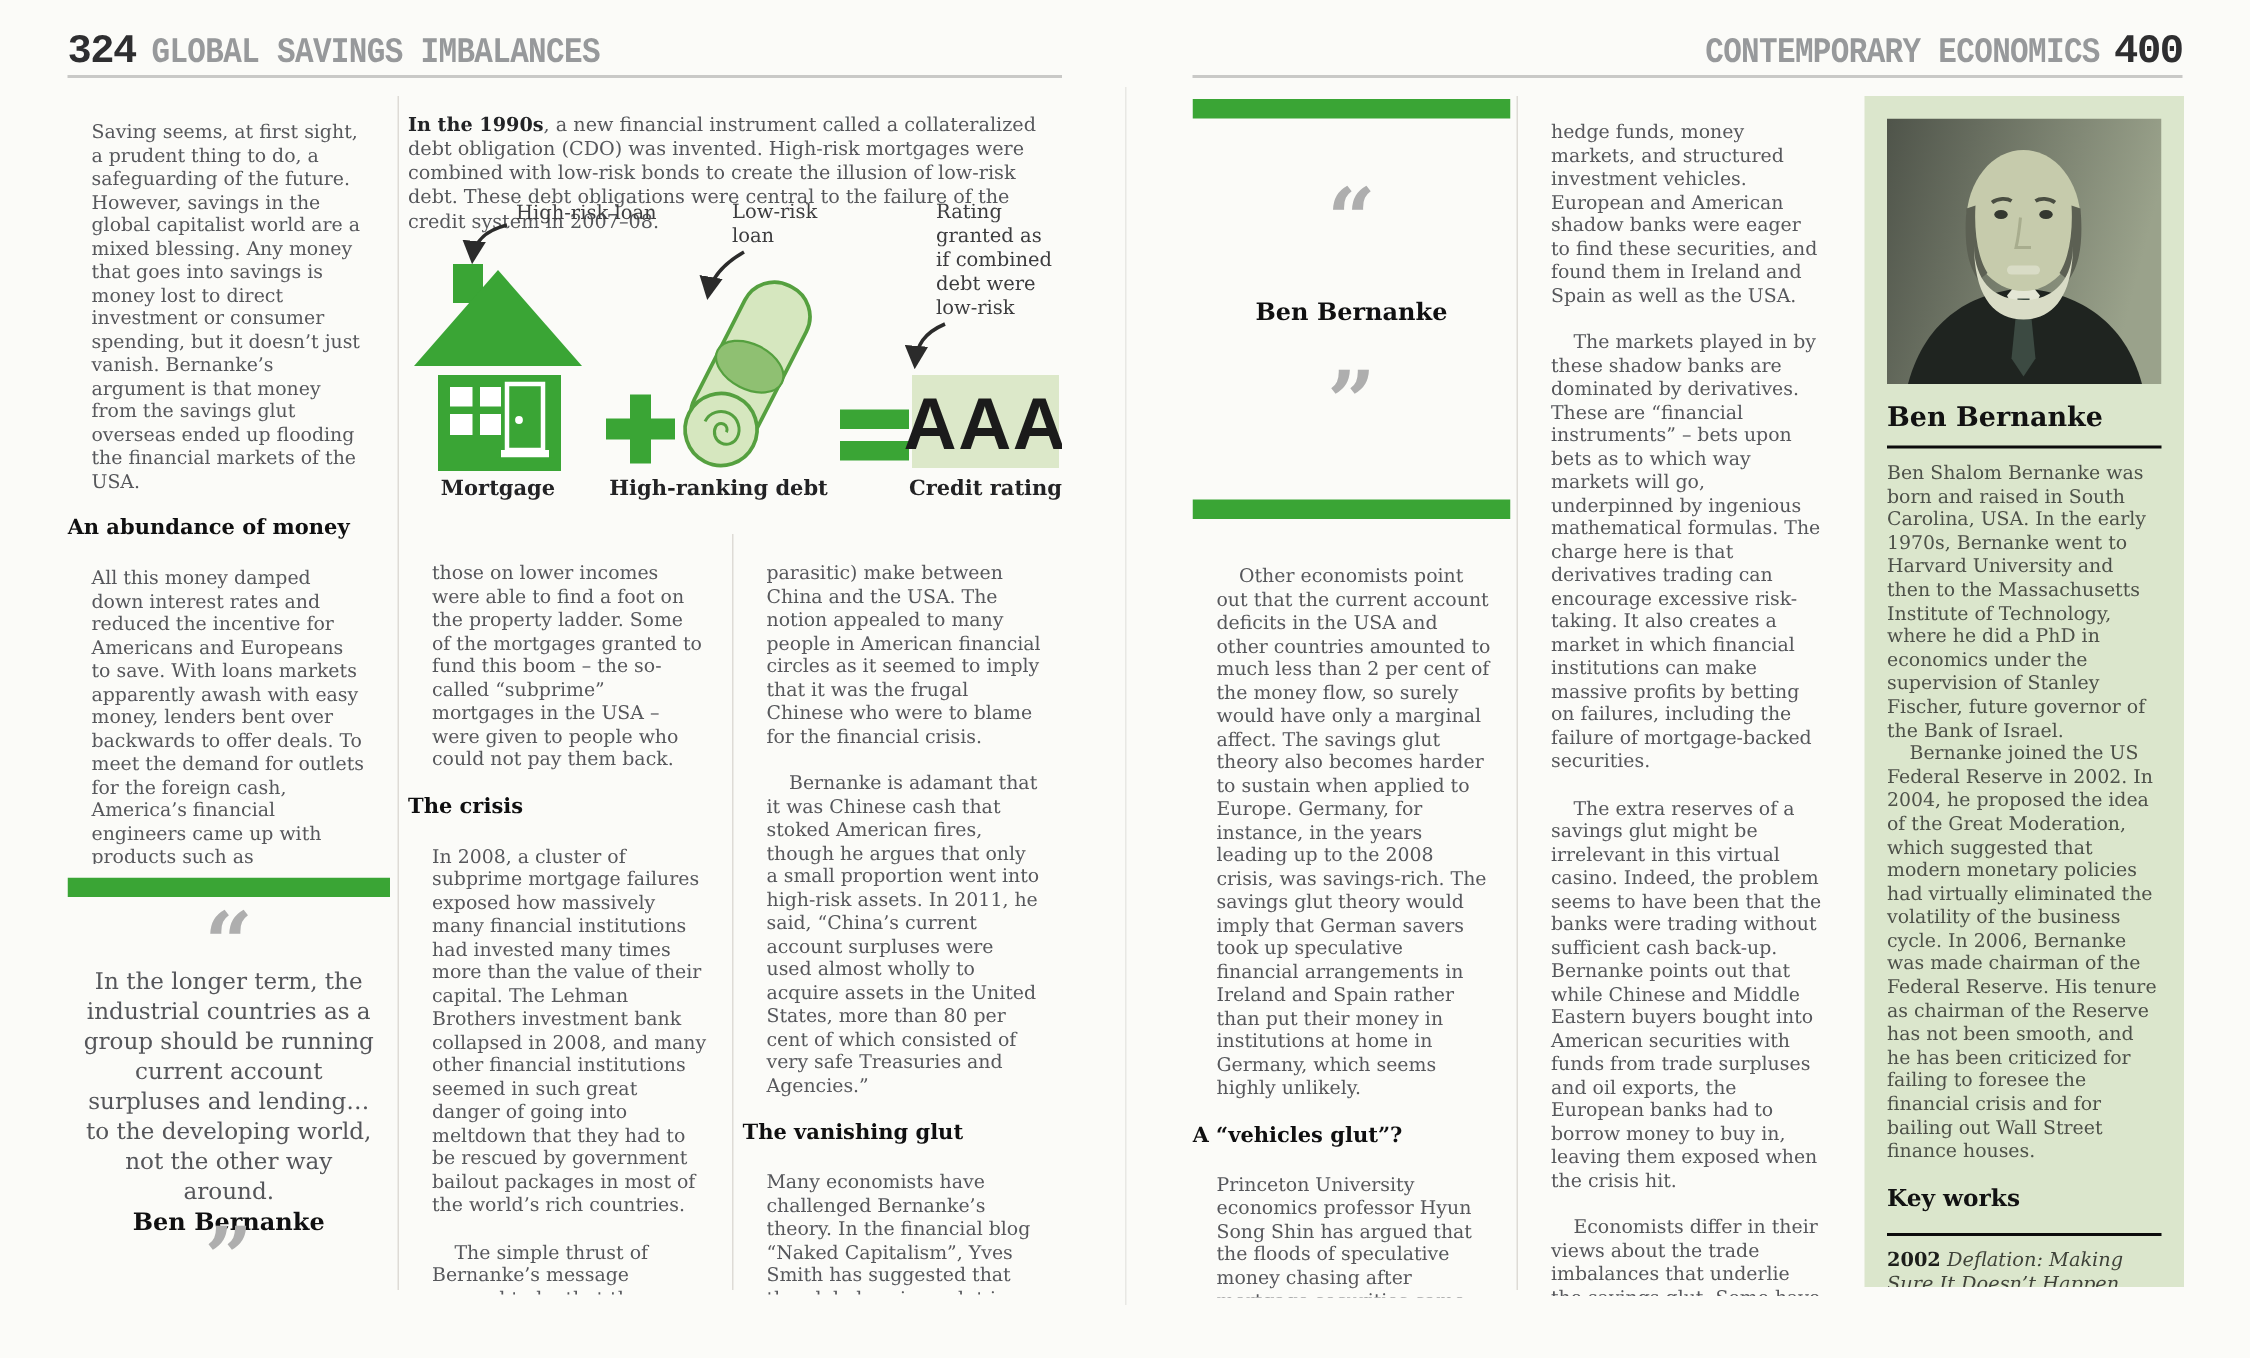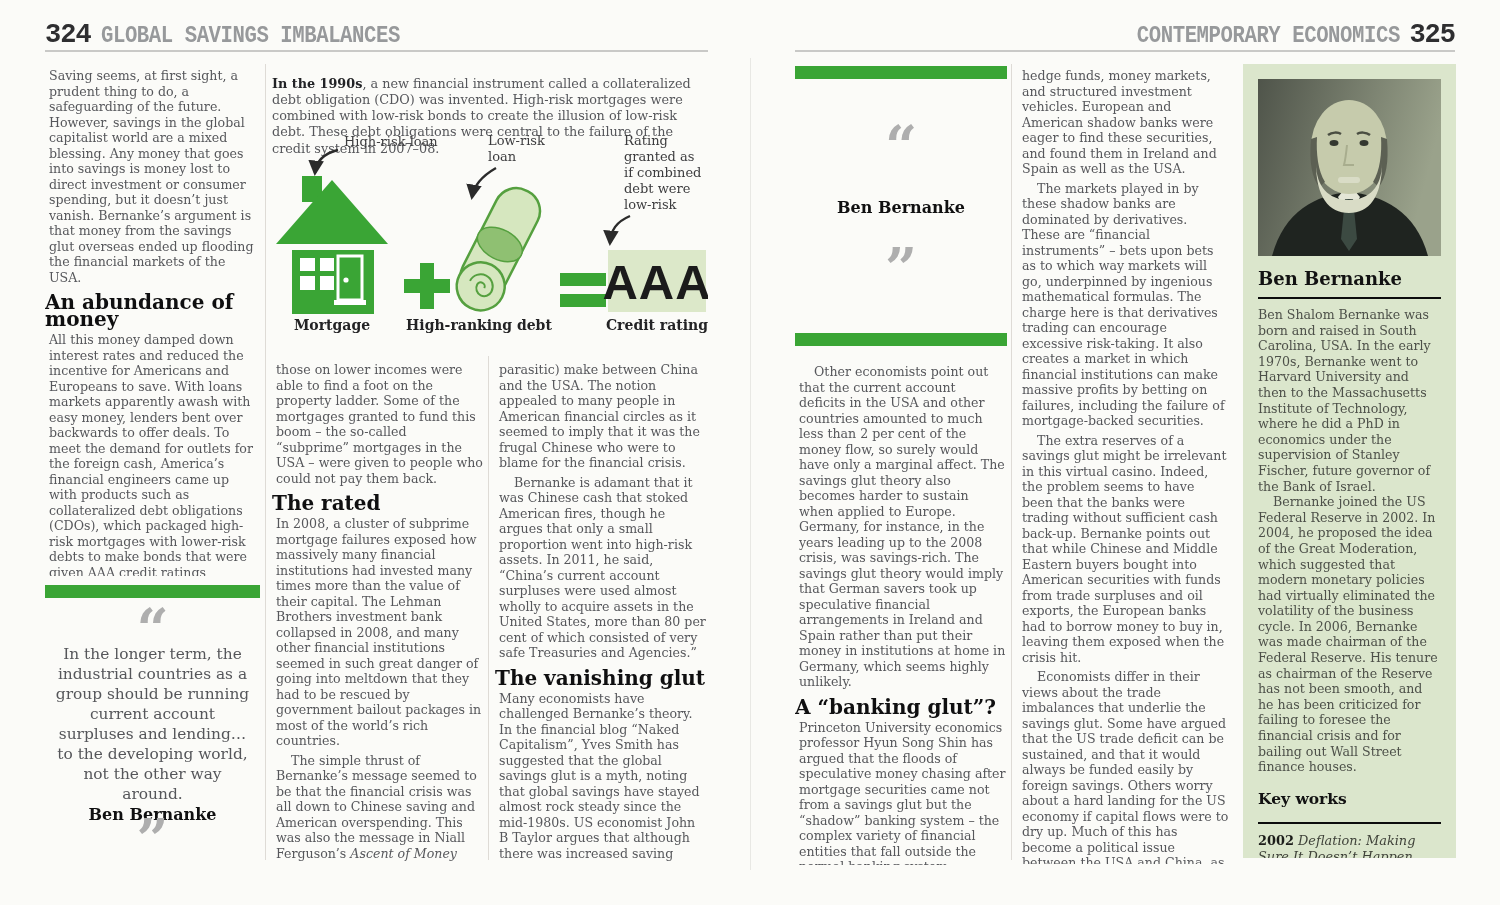--- a/index.html
+++ b/index.html
@@ -17,23 +17,23 @@
   #runhead-left .rtitle{transform-origin:left center;}
   #runhead-right{right:45px;}
   #runhead-right .rtitle{transform-origin:right center;}
   .headrule{position:absolute;top:50px;height:2px;background:#c9c9c7;}
 
   
   .vrule{position:absolute;width:1px;background:#dedbd6;}
 
   
   .col{position:absolute;overflow:hidden;font-size:12.6px;line-height:15.5px;}
-  .col p{margin:4px;}
+  .col p{margin:16px;}
   .col p.ind{text-indent:15px;}
-  .col h3{margin:9px 0 3px 0;font-size:20px;line-height:17px;color:#0f0f10;
+  .col h3{margin:9px 0 3px 0;font-size:14px;line-height:17px;color:#0f0f10;
           font-weight:700;}
   .seg-b{font-weight:700;color:#222326;}
   .seg-i{font-style:italic;}
   .seg-sq{color:#161616;font-style:normal;}
 
   
   .quotebox{position:absolute;display:flex;flex-direction:column;align-items:center;
             justify-content:space-between;text-align:center;overflow:hidden;}
   .gbar{width:100%;height:13px;background:#3aa535;flex:0 0 auto;}
   .qmark{font-family:"DejaVu Serif", serif;font-weight:700;font-size:56px;
@@ -67,21 +67,21 @@
 </style>
 </head>
 <body>
 
 <div class="runhead" id="runhead-left">
   <span class="pnum">324</span>
   <span class="rtitle">GLOBAL SAVINGS IMBALANCES</span>
 </div>
 <div class="runhead" id="runhead-right">
   <span class="rtitle">CONTEMPORARY ECONOMICS</span>
-  <span class="pnum">325</span>
+  <span class="pnum">400</span>
 </div>
 <div class="headrule" style="left:45px;width:663px;"></div>
 <div class="headrule" style="left:795px;width:660px;"></div>
 
 <div class="vrule" style="left:265px;top:64px;height:796px;"></div>
 <div class="vrule" style="left:488px;top:356px;height:504px;"></div>
 <div class="vrule" style="left:750px;top:58px;height:812px;background:#e8e8e4;"></div>
 <div class="vrule" style="left:1011px;top:64px;height:796px;"></div>
 
 <div class="col" style="left:45px;top:64px;width:215px;height:512px;">
@@ -158,21 +158,21 @@
   <text class="svglabel" x="352" y="65">debt were</text>
   <text class="svglabel" x="352" y="81">low-risk</text>
 
   <text class="svglabel-b" x="60" y="202" text-anchor="middle">Mortgage</text>
   <text class="svglabel-b" x="207" y="202" text-anchor="middle">High-ranking debt</text>
   <text class="svglabel-b" x="385" y="202" text-anchor="middle">Credit rating</text>
 </svg>
 
 <div class="col" style="left:272px;top:358px;width:215px;height:505px;">
   <p>those on lower incomes were able to find a foot on the property ladder. Some of the mortgages granted to fund this boom – the so-called “subprime” mortgages in the USA – were given to people who could not pay them back.</p>
-  <h3>The rated</h3>
+  <h3>The crisis</h3>
   <p>In 2008, a cluster of subprime mortgage failures exposed how massively many financial institutions had invested many times more than the value of their capital. The Lehman Brothers investment bank collapsed in 2008, and many other financial institutions seemed in such great danger of going into meltdown that they had to be rescued by government bailout packages in most of the world’s rich countries.</p>
   <p class="ind"><span>The simple thrust of Bernanke’s message seemed to be that the financial crisis was all down to Chinese saving and American overspending. This was also the message in Niall Ferguson’s </span><span class="seg-i">Ascent of Money</span><span> (2008), in which he analysed the credit crunch and focused on the fated “Chimerica” – the symbiotic (or, as some saw it,</span></p>
 </div>
 
 <div class="col" style="left:495px;top:358px;width:215px;height:505px;">
   <p>parasitic) make between China and the USA. The notion appealed to many people in American financial circles as it seemed to imply that it was the frugal Chinese who were to blame for the financial crisis.</p>
   <p class="ind">Bernanke is adamant that it was Chinese cash that stoked American fires, though he argues that only a small proportion went into high-risk assets. In 2011, he said, “China’s current account surpluses were used almost wholly to acquire assets in the United States, more than 80 per cent of which consisted of very safe Treasuries and Agencies.”</p>
   <h3>The vanishing glut</h3>
   <p>Many economists have challenged Bernanke’s theory. In the financial blog “Naked Capitalism”, Yves Smith has suggested that the global savings glut is a myth, noting that global savings have stayed almost rock steady since the mid-1980s. US economist John B Taylor argues that although there was increased saving outside the USA, the decline in saving within the USA meant that there was no global gap between</p>
 </div>
@@ -180,21 +180,21 @@
 <div class="quotebox" style="left:795px;top:66px;width:212px;height:280px;">
   <div class="gbar"></div>
   <div class="qmark open">“</div>
   <div class="qattr">Ben Bernanke</div>
   <div class="qmark close">”</div>
   <div class="gbar"></div>
 </div>
 
 <div class="col" style="left:795px;top:360px;width:215px;height:505px;">
   <p class="ind">Other economists point out that the current account deficits in the USA and other countries amounted to much less than 2 per cent of the money flow, so surely would have only a marginal affect. The savings glut theory also becomes harder to sustain when applied to Europe. Germany, for instance, in the years leading up to the 2008 crisis, was savings-rich. The savings glut theory would imply that German savers took up speculative financial arrangements in Ireland and Spain rather than put their money in institutions at home in Germany, which seems highly unlikely.</p>
-  <h3>A “banking glut”?</h3>
+  <h3>A “vehicles glut”?</h3>
   <p>Princeton University economics professor Hyun Song Shin has argued that the floods of speculative money chasing after mortgage securities came not from a savings glut but the “shadow” banking system – the complex variety of financial entities that fall outside the normal banking system, including</p>
 </div>
 
 <div class="col" style="left:1018px;top:64px;width:215px;height:800px;">
   <p>hedge funds, money markets, and structured investment vehicles. European and American shadow banks were eager to find these securities, and found them in Ireland and Spain as well as the USA.</p>
   <p class="ind">The markets played in by these shadow banks are dominated by derivatives. These are “financial instruments” – bets upon bets as to which way markets will go, underpinned by ingenious mathematical formulas. The charge here is that derivatives trading can encourage excessive risk-taking. It also creates a market in which financial institutions can make massive profits by betting on failures, including the failure of mortgage-backed securities.</p>
   <p class="ind">The extra reserves of a savings glut might be irrelevant in this virtual casino. Indeed, the problem seems to have been that the banks were trading without sufficient cash back-up. Bernanke points out that while Chinese and Middle Eastern buyers bought into American securities with funds from trade surpluses and oil exports, the European banks had to borrow money to buy in, leaving them exposed when the crisis hit.</p>
   <p class="ind"><span>Economists differ in their views about the trade imbalances that underlie the savings glut. Some have argued that the US trade deficit can be sustained, and that it would always be funded easily by foreign savings. Others worry about a hard landing for the US economy if capital flows were to dry up. Much of this has become a political issue between the USA and China, as US politicians have charged China with keeping its currency unfairly low in order to support its trade surplus. </span><span class="seg-sq">■</span></p>
 </div>
 

